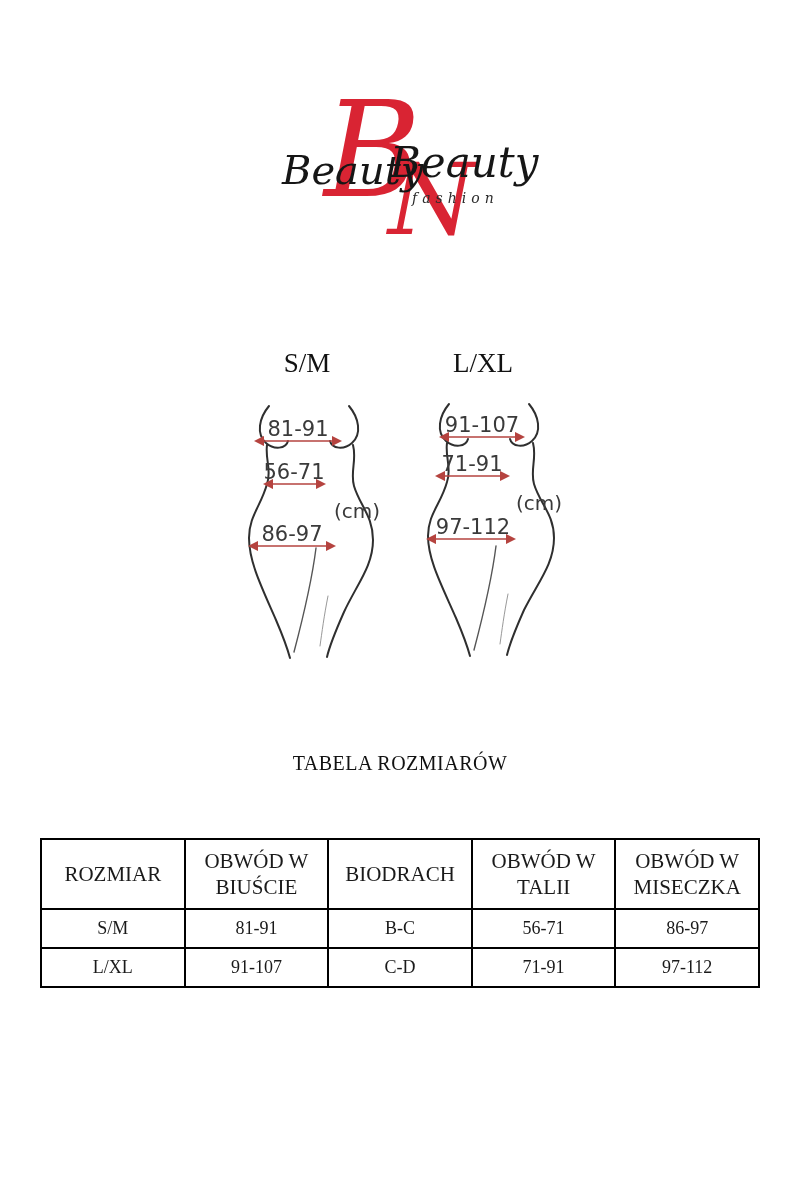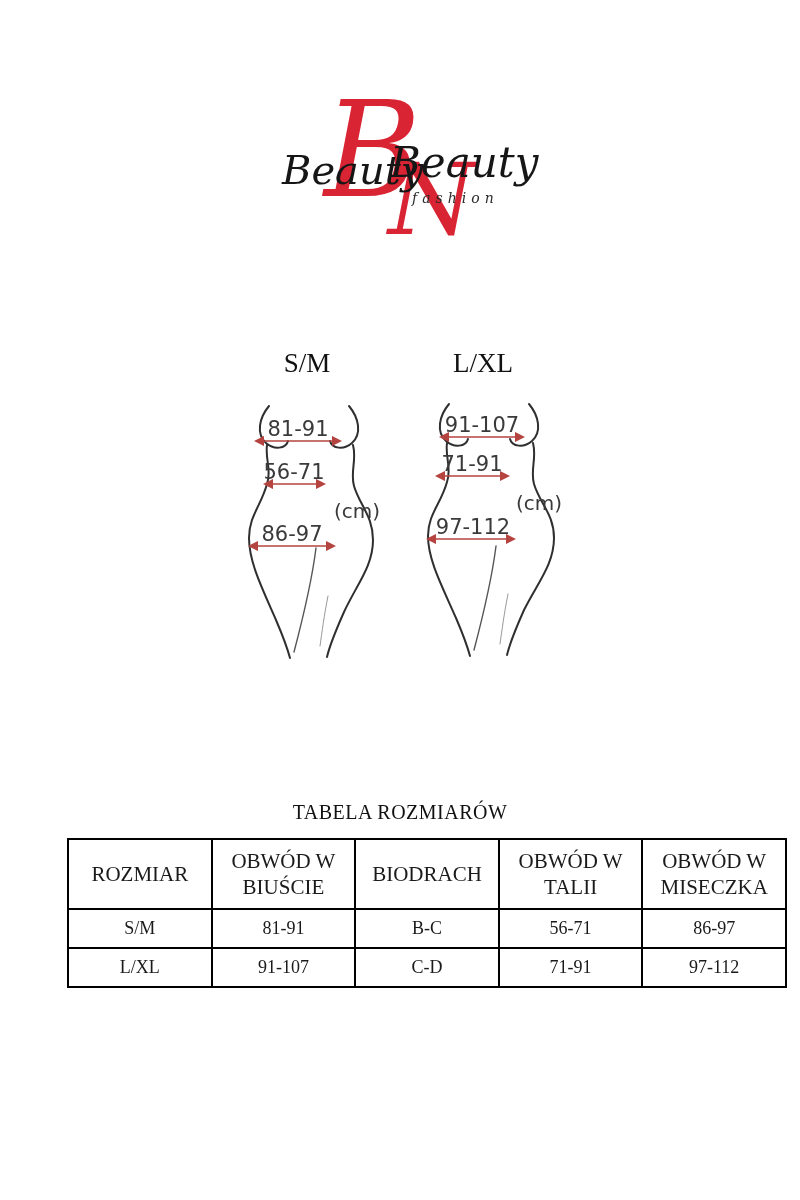--- a/index.html
+++ b/index.html
@@ -57,31 +57,30 @@
   .fig-lxl { left: 412px; top: 398px; }
   .fig-svg text {
     font-family: "DejaVu Sans", sans-serif;
     fill: #3a3a3a;
   }
   .measure-num { font-size: 21px; }
   .unit-label  { font-size: 20px; }
 
   
   .table-title {
-    left: 40px; top: 801px; width: 720px;
+    left: 40px; top: 752px; width: 720px;
     text-align: center;
     font-size: 20px; letter-spacing: 0.5px;
     color: #111;
   }
   table.size-table {
     position: absolute; left: 40px; top: 838px;
     width: 720px;
     border-collapse: collapse;
     table-layout: fixed;
-    margin-left: 27px;
   }
   table.size-table th, table.size-table td {
     border: 2px solid #000;
     text-align: center;
     vertical-align: middle;
     font-weight: normal;
     padding: 0 6px;
   }
   table.size-table th { height: 68px; font-size: 21px; line-height: 1.25; }
   table.size-table td { height: 37px; font-size: 18px; }

